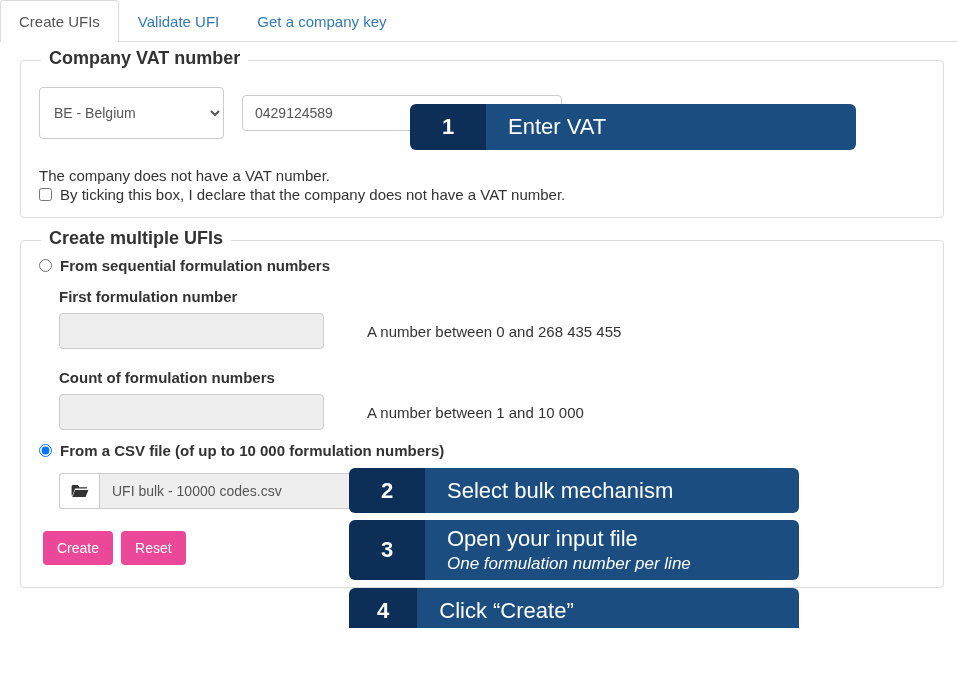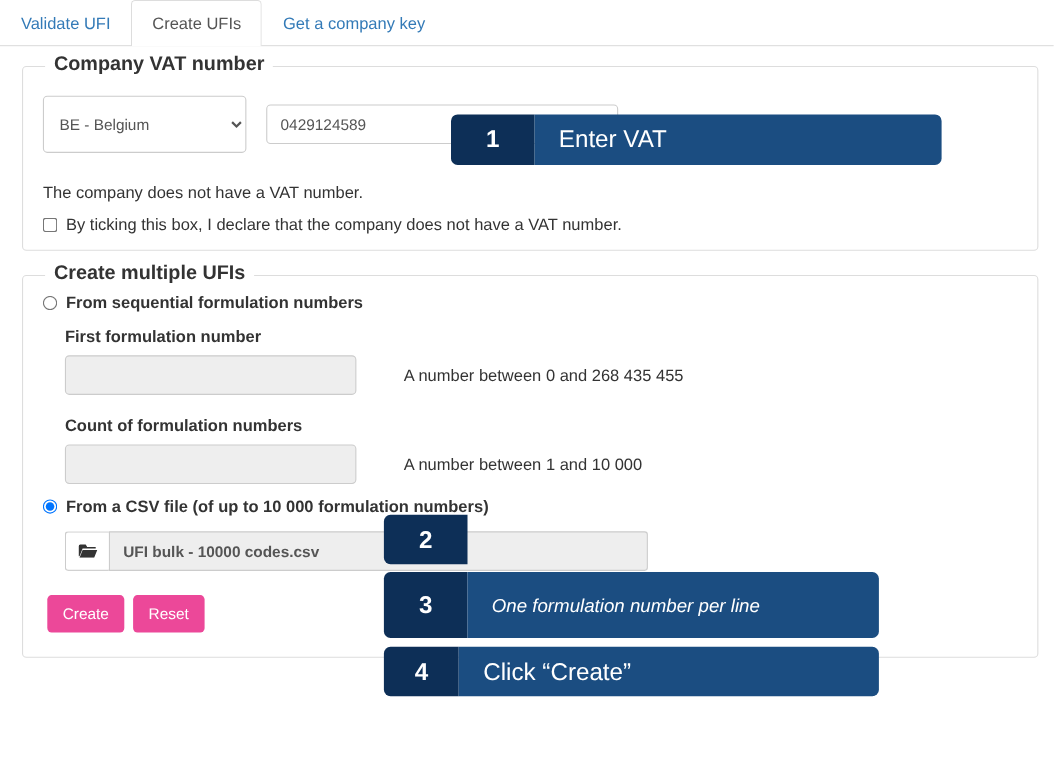--- a/index.html
+++ b/index.html
@@ -73,21 +73,21 @@
     width: 320px;
     height: 36px;
     border: 1px solid #ccc;
     border-radius: 4px;
     padding: 0 12px;
     font-size: 14px;
     color: #555;
   }
 
   .static-text { margin-top: 28px; font-size: 15px; color: #333; }
-  .checkbox-row { margin-top: 12px; font-size: 15px; display: flex; align-items: center; gap: 8px; }
+  .checkbox-row { margin-top: 2px; font-size: 15px; display: flex; align-items: center; gap: 8px; }
   .checkbox-row input { margin: 0; }
 
   
   .radio-row {
     display: flex;
     align-items: center;
     gap: 8px;
     font-weight: 700;
     font-size: 15px;
     margin-top: 10px;
@@ -126,21 +126,20 @@
   }
   .file-name {
     flex: 1;
     height: 36px;
     border: 1px solid #ccc;
     border-radius: 0 3px 3px 0;
     background: #eee;
     font-size: 14px;
     padding: 0 12px;
     color: #555;
-    font-weight: bold;
   }
 
   .btn-row { margin: 22px 0 0 4px; display: flex; gap: 8px; }
   .btn {
     background: #ec4899;
     color: #fff;
     border: none;
     border-radius: 4px;
     padding: 9px 14px;
     font-size: 14px;
@@ -180,22 +179,22 @@
 
   
   .folder-svg { width: 18px; height: 14px; }
 </style>
 </head>
 <body>
 
 <div class="root">
 
   <div class="tabs">
+    <div class="tab active">Create UFIs</div>
     <div class="tab">Validate UFI</div>
-    <div class="tab active">Create UFIs</div>
     <div class="tab">Get a company key</div>
   </div>
 
   <div class="fieldset" style="padding-bottom:14px;">
     <div class="fieldset-legend">Company VAT number</div>
 
     <div class="vat-row">
       <select class="select-country">
         <option>BE - Belgium</option>
       </select>
@@ -256,25 +255,29 @@
 
   <div class="annot" style="left:410px; top:104px; height:46px; width:446px;">
     <div class="annot-num">1</div>
     <div class="annot-body" style="width:370px;">
       <div>Enter VAT</div>
     </div>
   </div>
 
   <div class="annot" style="left:349px; top:468px; height:45px; width:450px;">
     <div class="annot-num">2</div>
+    <div class="annot-body" style="width:374px;">
+      <div>Select bulk mechanism</div>
+    </div>
   </div>
 
   <div class="annot" style="left:349px; top:520px; height:60px; width:450px;">
     <div class="annot-num">3</div>
     <div class="annot-body" style="width:374px;">
+      <div>Open your input file</div>
       <div class="annot-sub">One formulation number per line</div>
     </div>
   </div>
 
   <div class="annot" style="left:349px; top:588px; height:45px; width:450px;">
     <div class="annot-num">4</div>
     <div class="annot-body" style="width:420px;">
       <div>Click “Create”</div>
     </div>
   </div>

